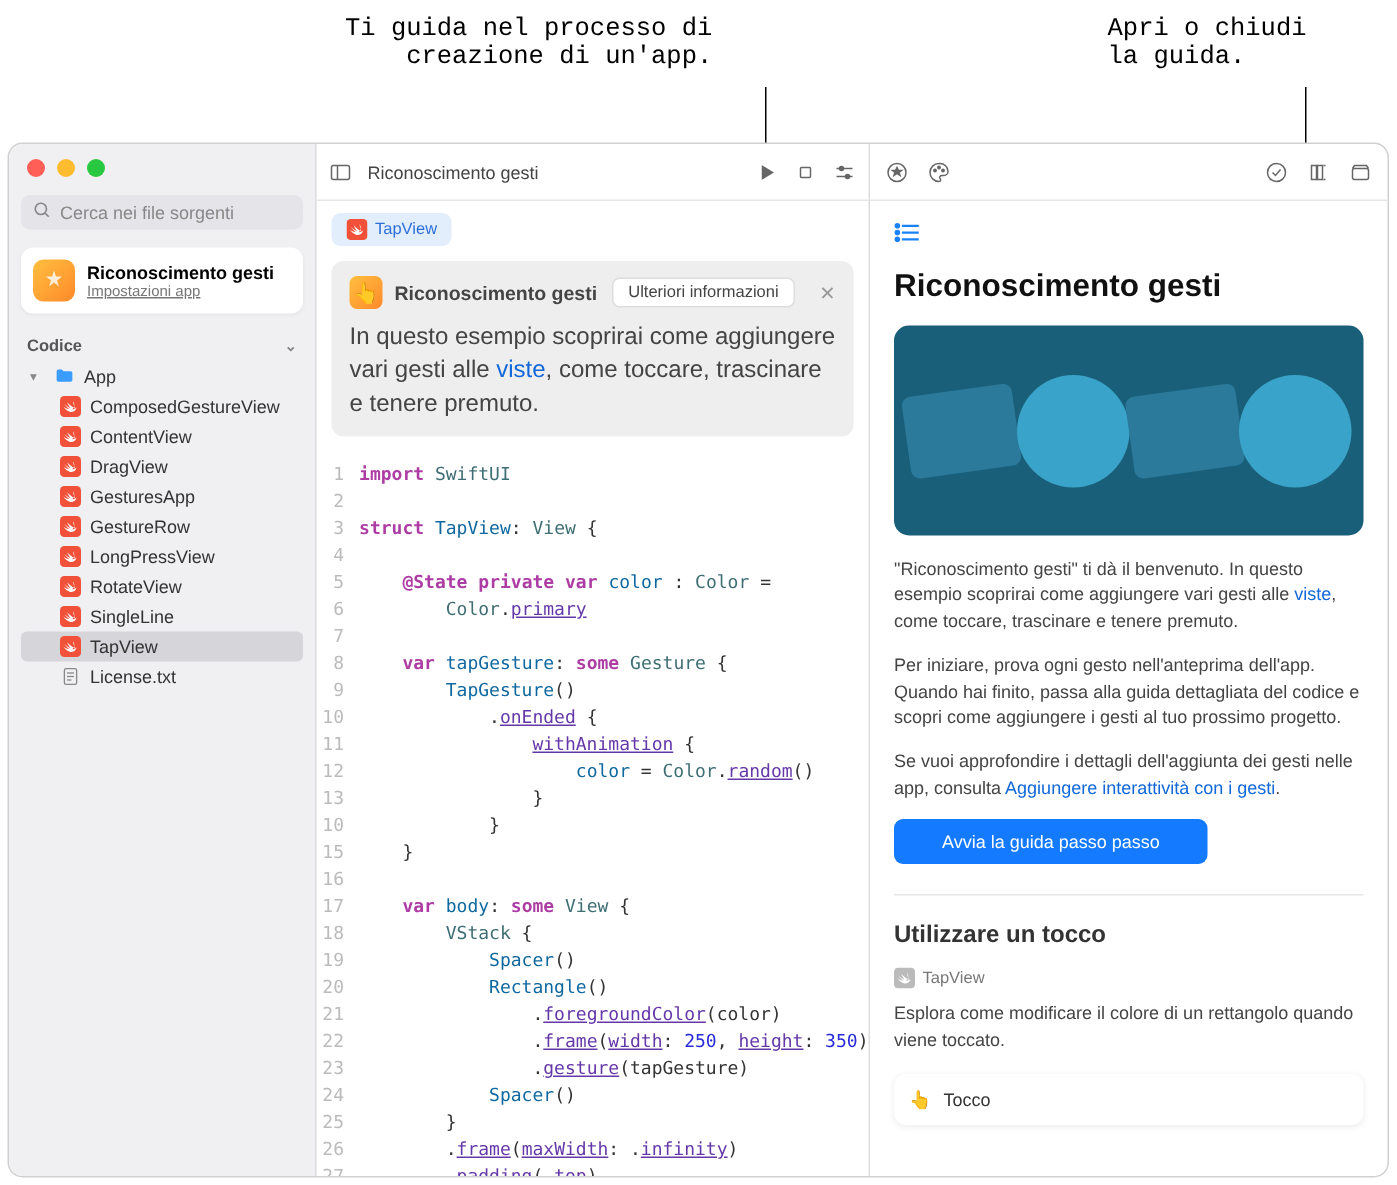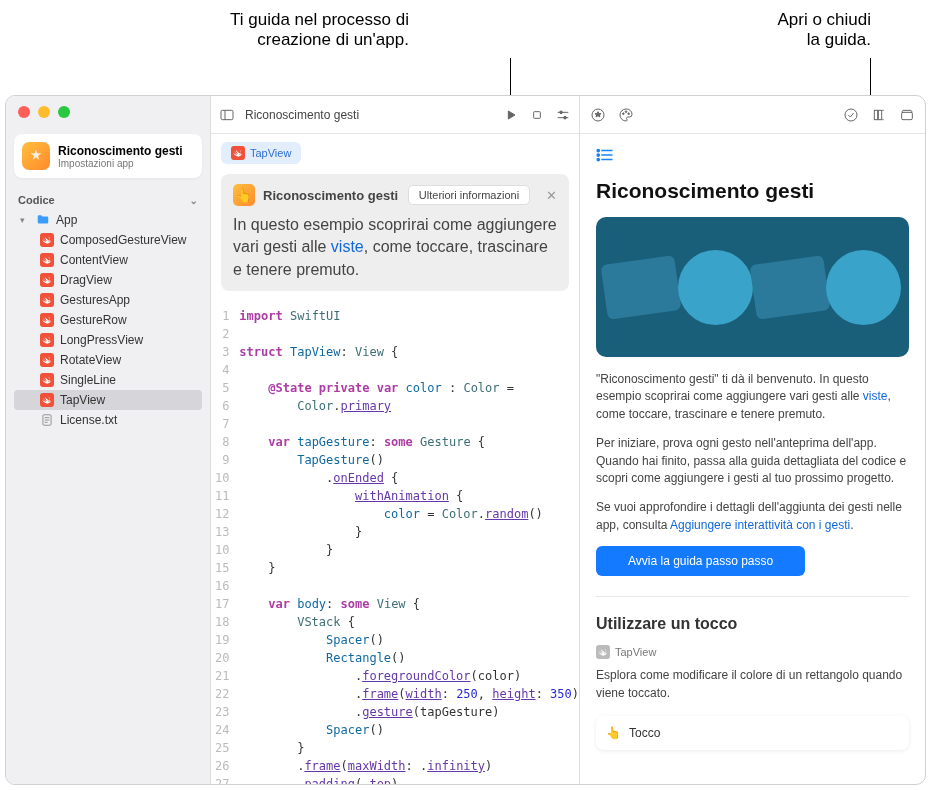--- a/index.html
+++ b/index.html
@@ -13,23 +13,24 @@
   }
   .annotations {
     position: absolute;
     top: 0; left: 0; right: 0;
     height: 95px;
     display: flex;
     justify-content: space-between;
     padding: 10px 60px 0 230px;
     font-size: 17px;
     color: #000;
+    font-family: Liberation Mono, monospace;
   }
   .annot-left { text-align: right; max-width: 300px; }
-  .annot-right { text-align: right; max-width: 200px; }
+  .annot-right { max-width: 200px; }
   .annot-line-left {
     position: absolute;
     top: 58px;
     left: 510px;
     width: 1px;
     height: 540px;
     background: #000;
   }
   .annot-line-right {
     position: absolute;
@@ -92,21 +93,21 @@
   }
   .project-icon {
     width: 28px; height: 28px;
     background: linear-gradient(135deg, #ffbf3f, #ff8a2b);
     border-radius: 7px;
     display: flex; align-items: center; justify-content: center;
     color: #fff;
   }
   .project-card-text { font-size: 12px; }
   .project-card-text .title { font-weight: 600; }
-  .project-card-text .sub { font-size: 10px; color: #777; }
+  .project-card-text .sub { font-size: 10px; color: #777; text-decoration: underline; }
   .section-header {
     padding: 8px 12px 4px;
     font-size: 11px;
     font-weight: 600;
     color: #555;
     display: flex;
     justify-content: space-between;
     align-items: center;
   }
   .section-header .chevron { color: #888; font-size: 10px; }
@@ -348,20 +349,29 @@
 <div class="annot-line-left"></div>
 <div class="annot-line-right"></div>
 
 <div class="app-window">
 
   <div class="sidebar">
     <div class="traffic-lights">
       <div class="dot red"></div>
       <div class="dot yellow"></div>
       <div class="dot green"></div>
+    </div>
+    <div class="search-box">
+      <span>
+        <svg viewBox="0 0 16 16">
+            <circle cx="7" cy="7" r="5" stroke="#888" stroke-width="1.5" fill="none"></circle>
+            <line x1="11" y1="11" x2="14" y2="14" stroke="#888" stroke-width="1.5"></line>
+          </svg>
+      </span>
+      <span>Cerca nei file sorgenti</span>
     </div>
     <div class="project-card">
       <div class="project-icon">
         <svg width="16" height="16" viewBox="0 0 24 24">
             <path d="M12 2l2 6h6l-5 4 2 6-5-4-5 4 2-6-5-4h6z" fill="#fff" opacity="0.8"></path>
           </svg>
       </div>
       <div class="project-card-text">
         <div class="title">Riconoscimento gesti</div>
         <div class="sub">Impostazioni app</div>

